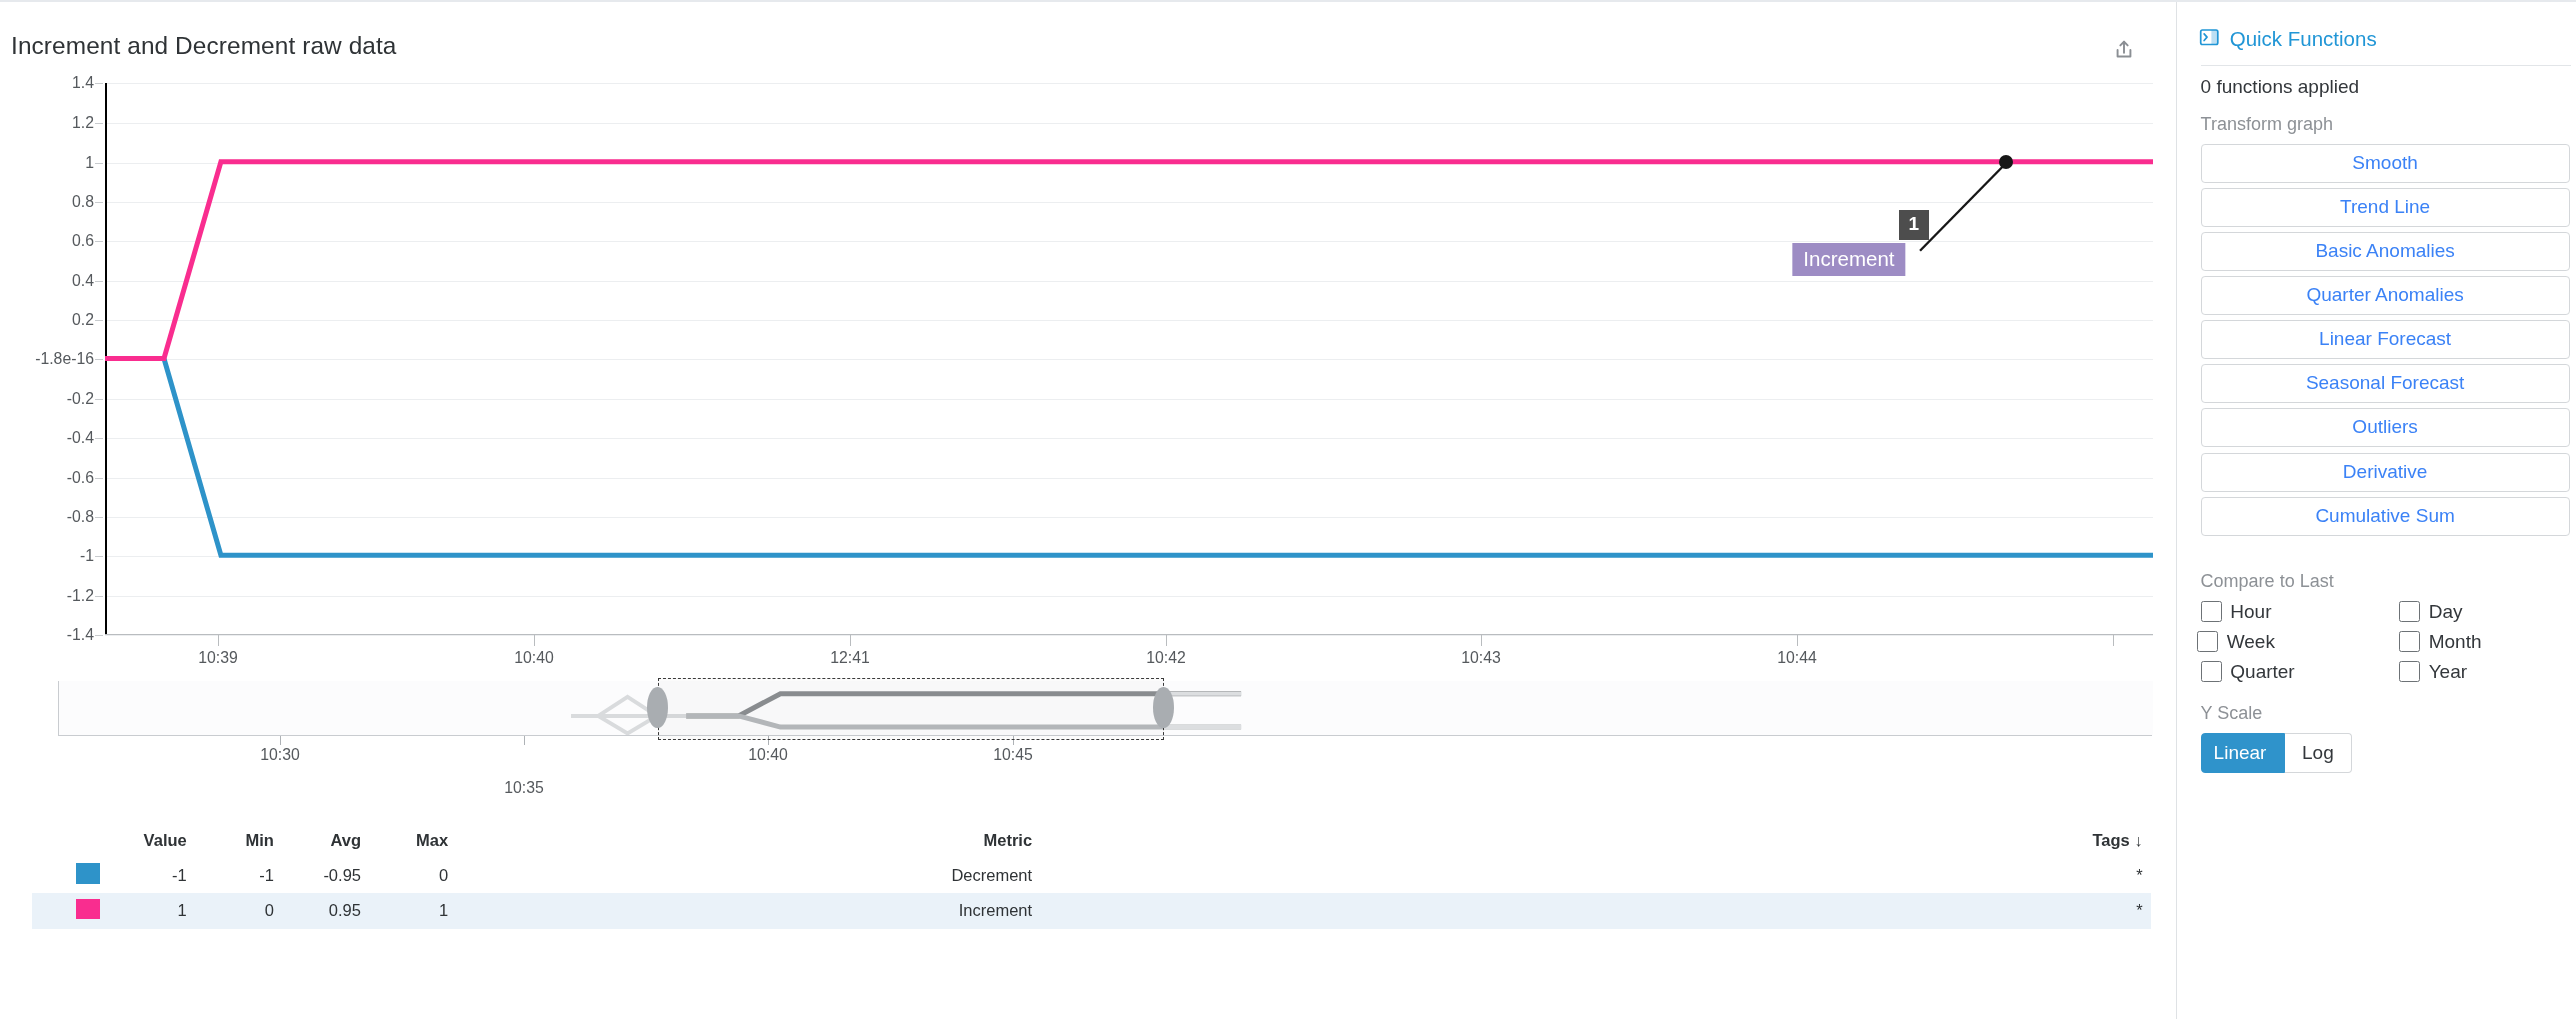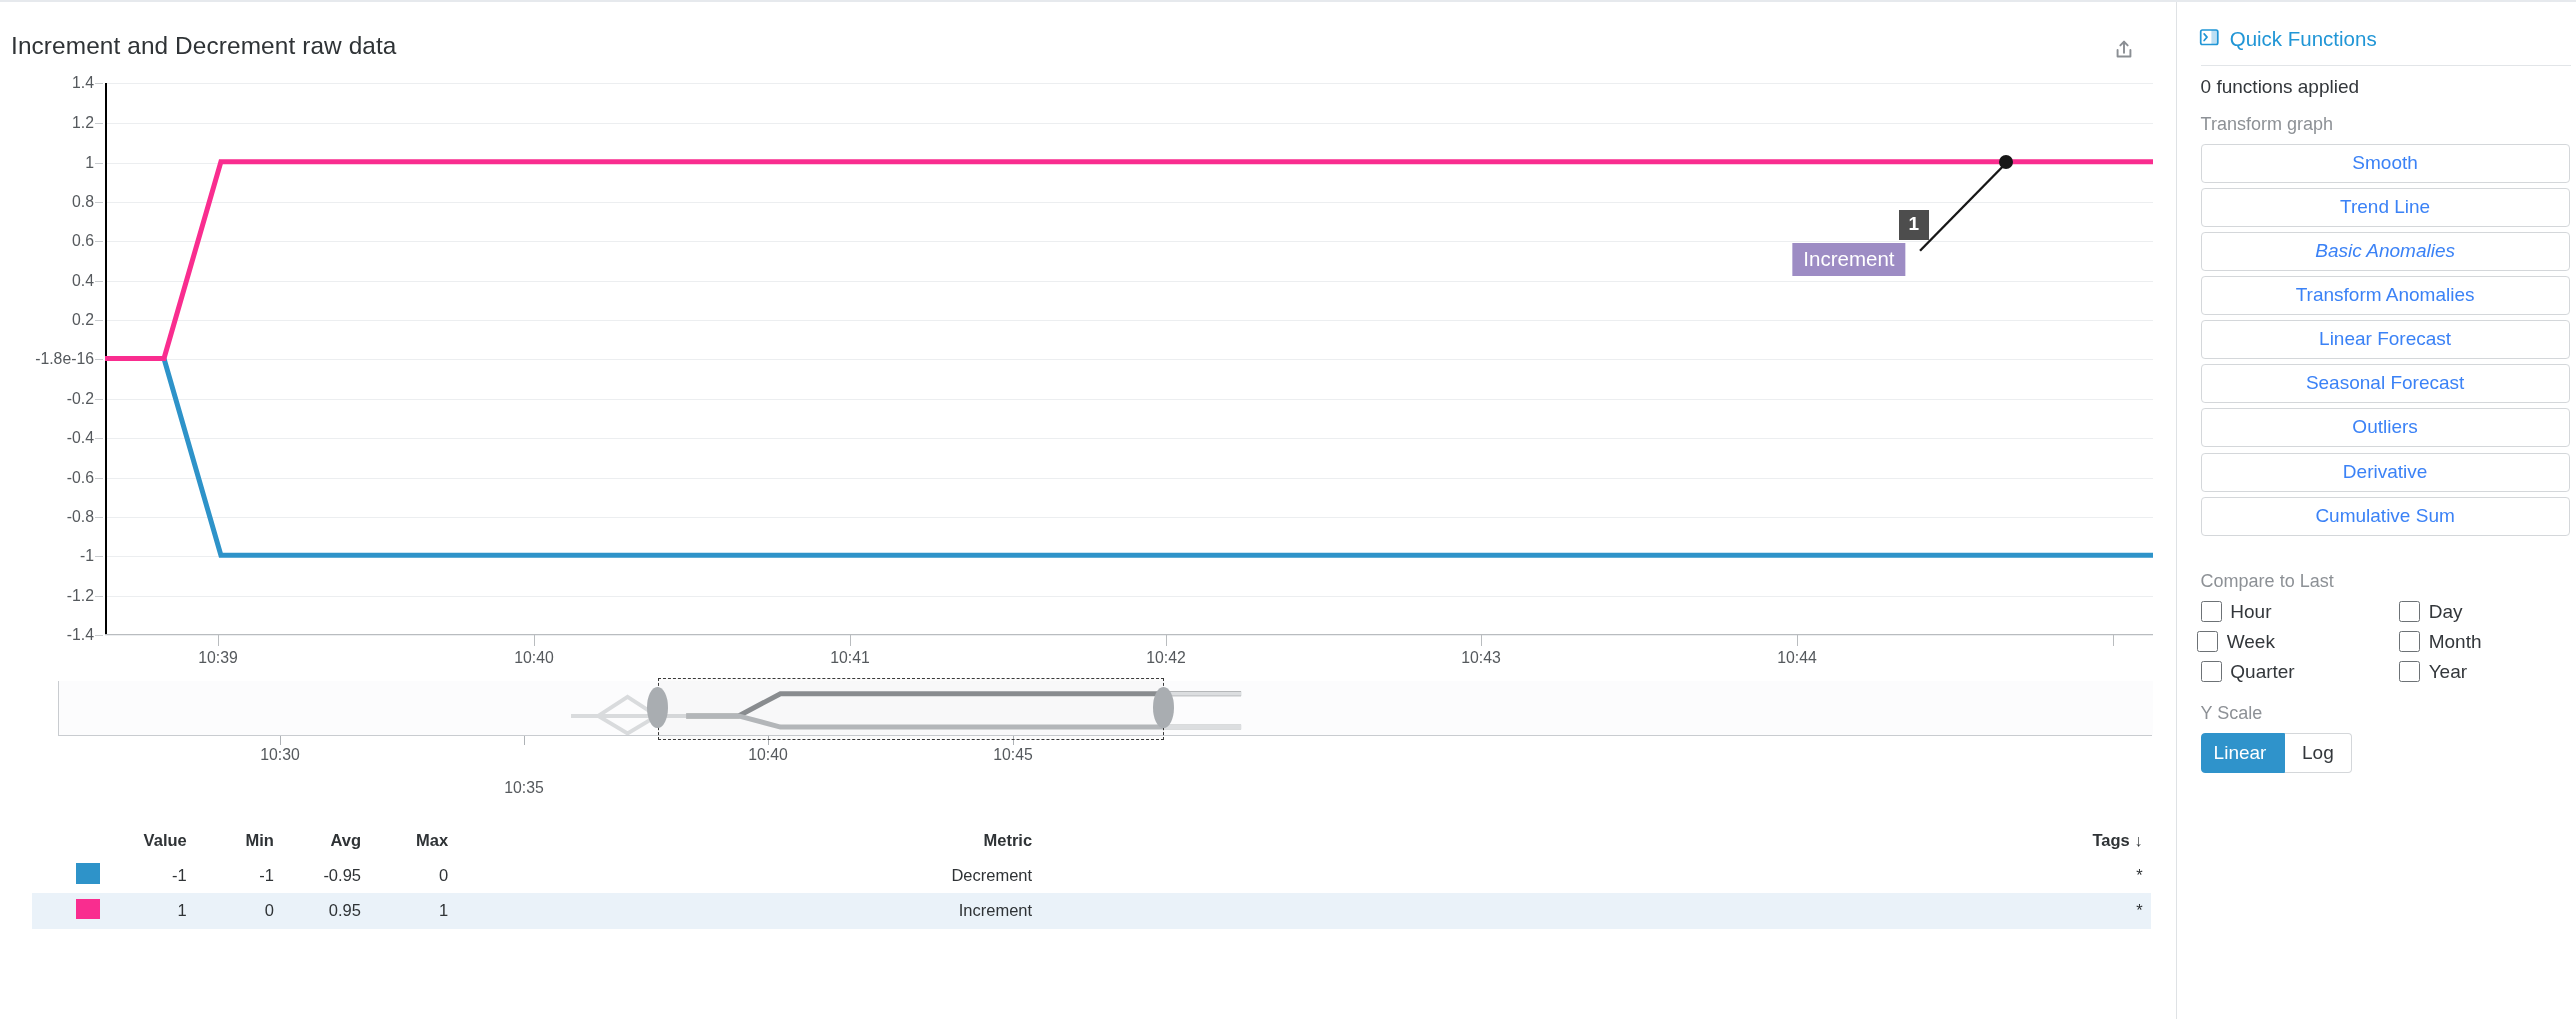--- a/index.html
+++ b/index.html
@@ -206,21 +206,21 @@
           <div class="ytick" style="top: 528px;">-1.2</div>
           <div class="ytick-mark" style="top: 567px;"></div>
           <div class="ytick" style="top: 567px;">-1.4</div>
         </div>
       <div id="xtick-layer">
           <div class="xtick-mark" style="left: 218px;"></div>
           <div class="xtick-label" style="left: 218px;">10:39</div>
           <div class="xtick-mark" style="left: 534px;"></div>
           <div class="xtick-label" style="left: 534px;">10:40</div>
           <div class="xtick-mark" style="left: 850px;"></div>
-          <div class="xtick-label" style="left: 850px;">10:41</div>
+          <div class="xtick-label" style="left: 850px;">12:41</div>
           <div class="xtick-mark" style="left: 1166px;"></div>
           <div class="xtick-label" style="left: 1166px;">10:42</div>
           <div class="xtick-mark" style="left: 1481px;"></div>
           <div class="xtick-label" style="left: 1481px;">10:43</div>
           <div class="xtick-mark" style="left: 1797px;"></div>
           <div class="xtick-label" style="left: 1797px;">10:44</div>
           <div class="xtick-mark" style="left: 2113px;"></div>
         </div>
 
       <svg class="series-svg" id="series-svg" viewBox="0 0 2600 700" preserveAspectRatio="none">
@@ -324,22 +324,22 @@
 
     <div class="sb-rule"></div>
 
     <div class="sb-applied">0 functions applied</div>
 
     <div class="sb-group-label" style="top:112px;">Transform graph</div>
 
     <div id="transform-buttons">
         <button class="sb-btn" style="top: 142px;">Smooth</button>
         <button class="sb-btn" style="top: 186px;">Trend Line</button>
-        <button class="sb-btn" style="top: 230px; font-style: italic;">Basic Anomalies</button>
-        <button class="sb-btn" style="top: 274px;">Transform Anomalies</button>
+        <button class="sb-btn" style="top: 230px;">Basic Anomalies</button>
+        <button class="sb-btn" style="top: 274px;">Quarter Anomalies</button>
         <button class="sb-btn" style="top: 318px;">Linear Forecast</button>
         <button class="sb-btn" style="top: 362px;">Seasonal Forecast</button>
         <button class="sb-btn" style="top: 406px;">Outliers</button>
         <button class="sb-btn" style="top: 451px;">Derivative</button>
         <button class="sb-btn" style="top: 495px;">Cumulative Sum</button>
       </div>
 
     <div class="sb-group-label" style="top:569px;">Compare to Last</div>
 
     <div id="compare-options">

